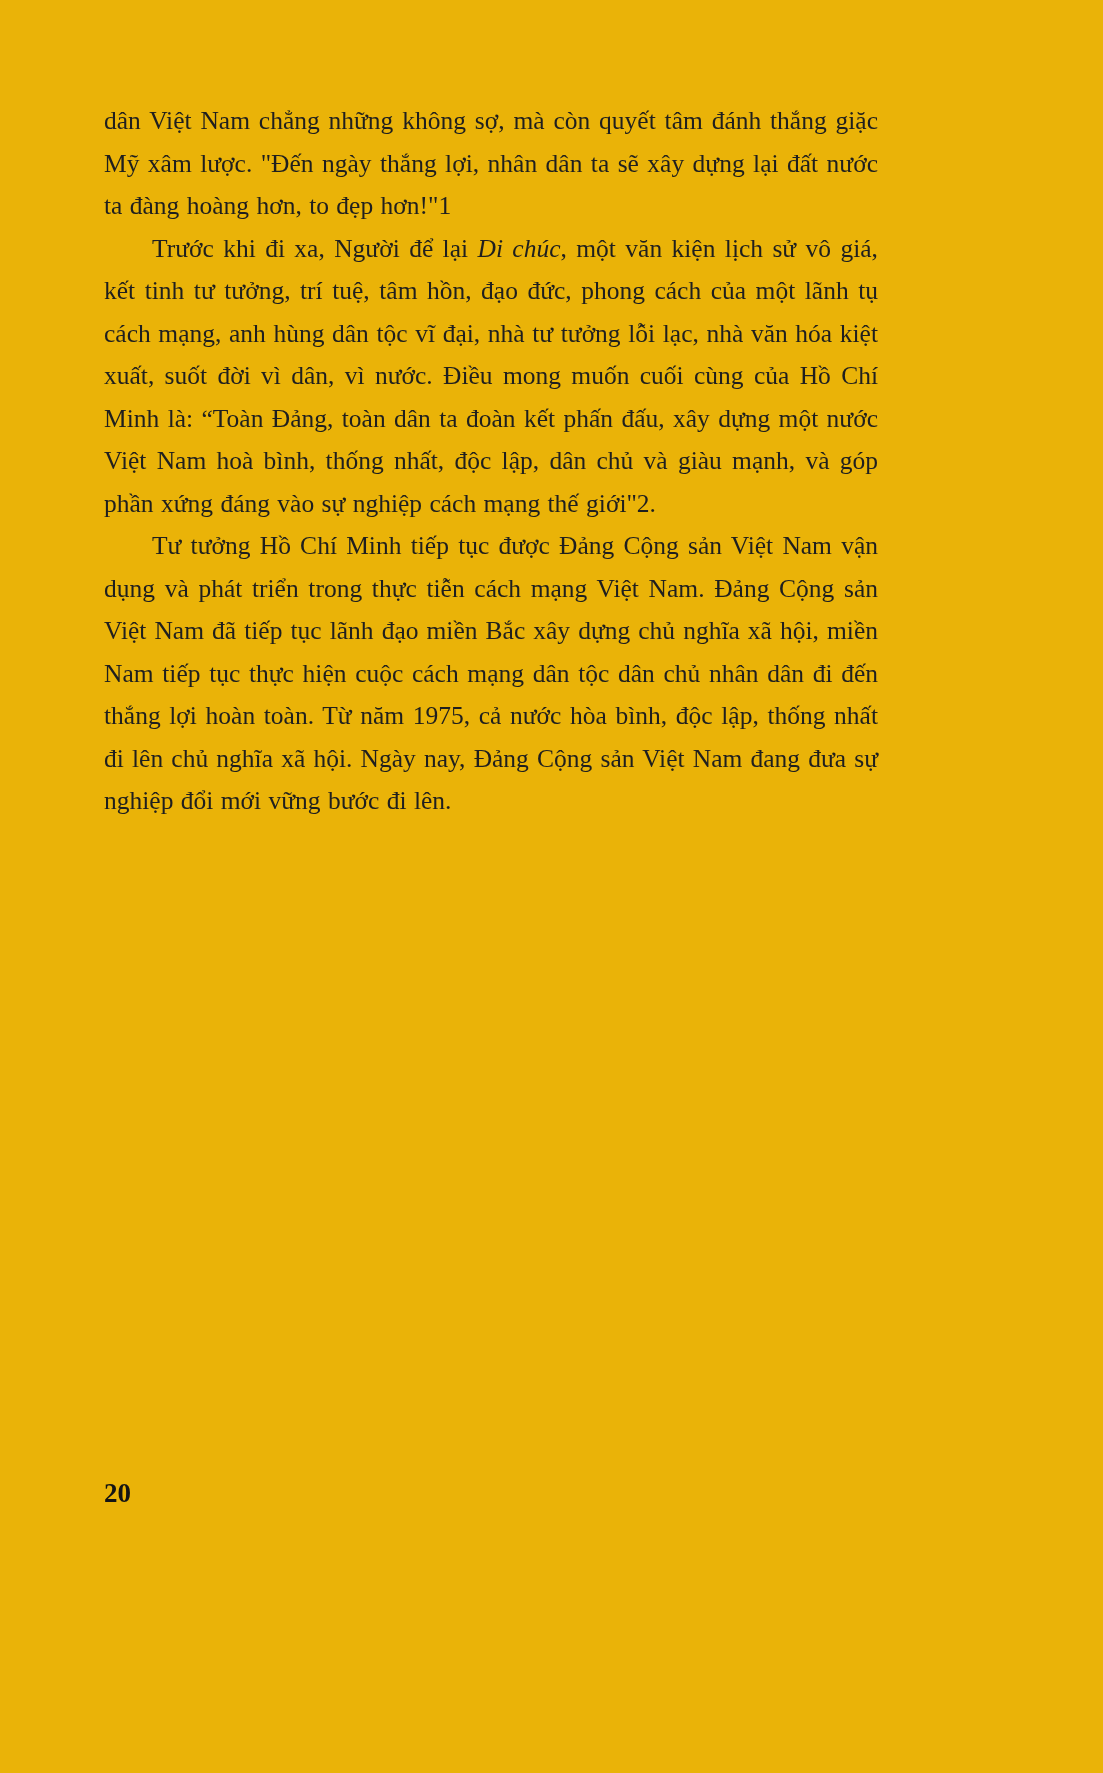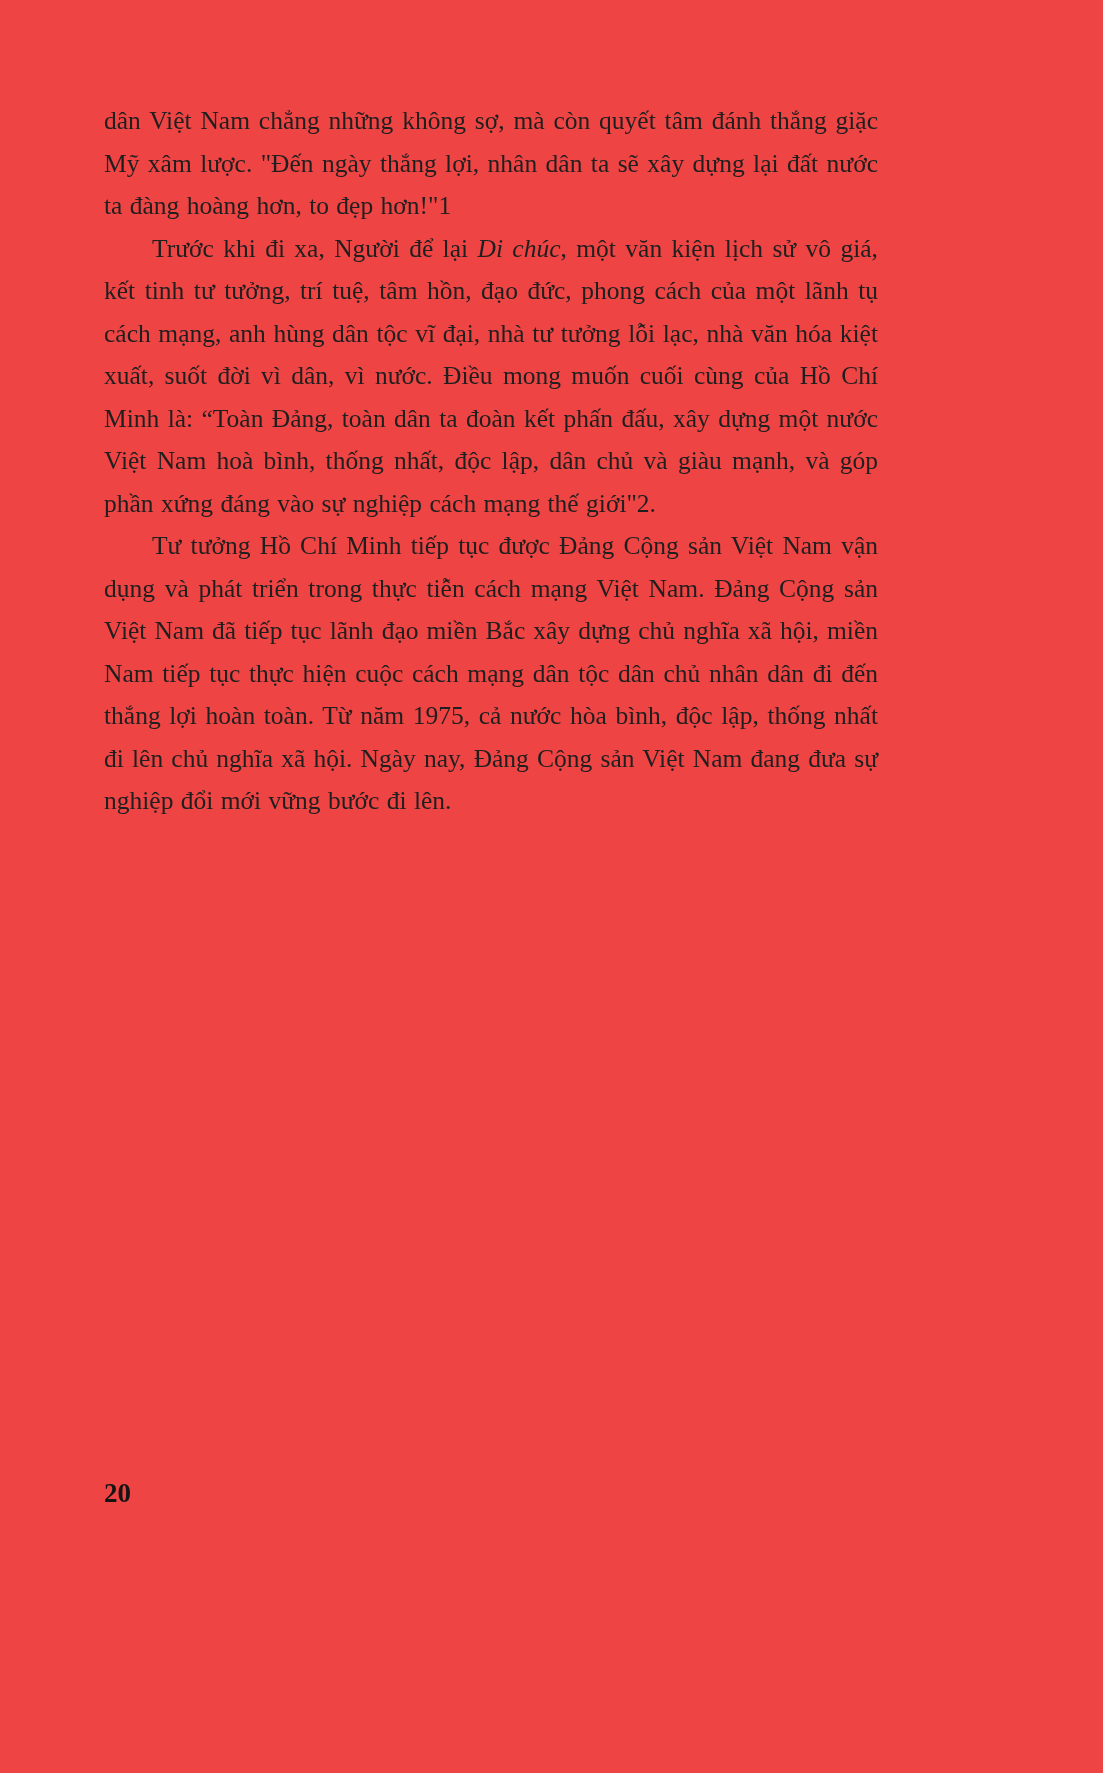--- a/index.html
+++ b/index.html
@@ -14,21 +14,21 @@
     color: #1f1f1f;
     position: relative;
     overflow: hidden;
   }
   .page {
     position: absolute;
     top: 0;
     left: 0;
     width: 1103px;
     height: 1773px;
-    background: #ef4444;
+    background: #eab308;
   }
   .text-block {
     position: absolute;
     left: 104px;
     top: 100px;
     width: 774px;
   }
   .text-block p {
     margin: 0;
     font-size: 25.5px;

